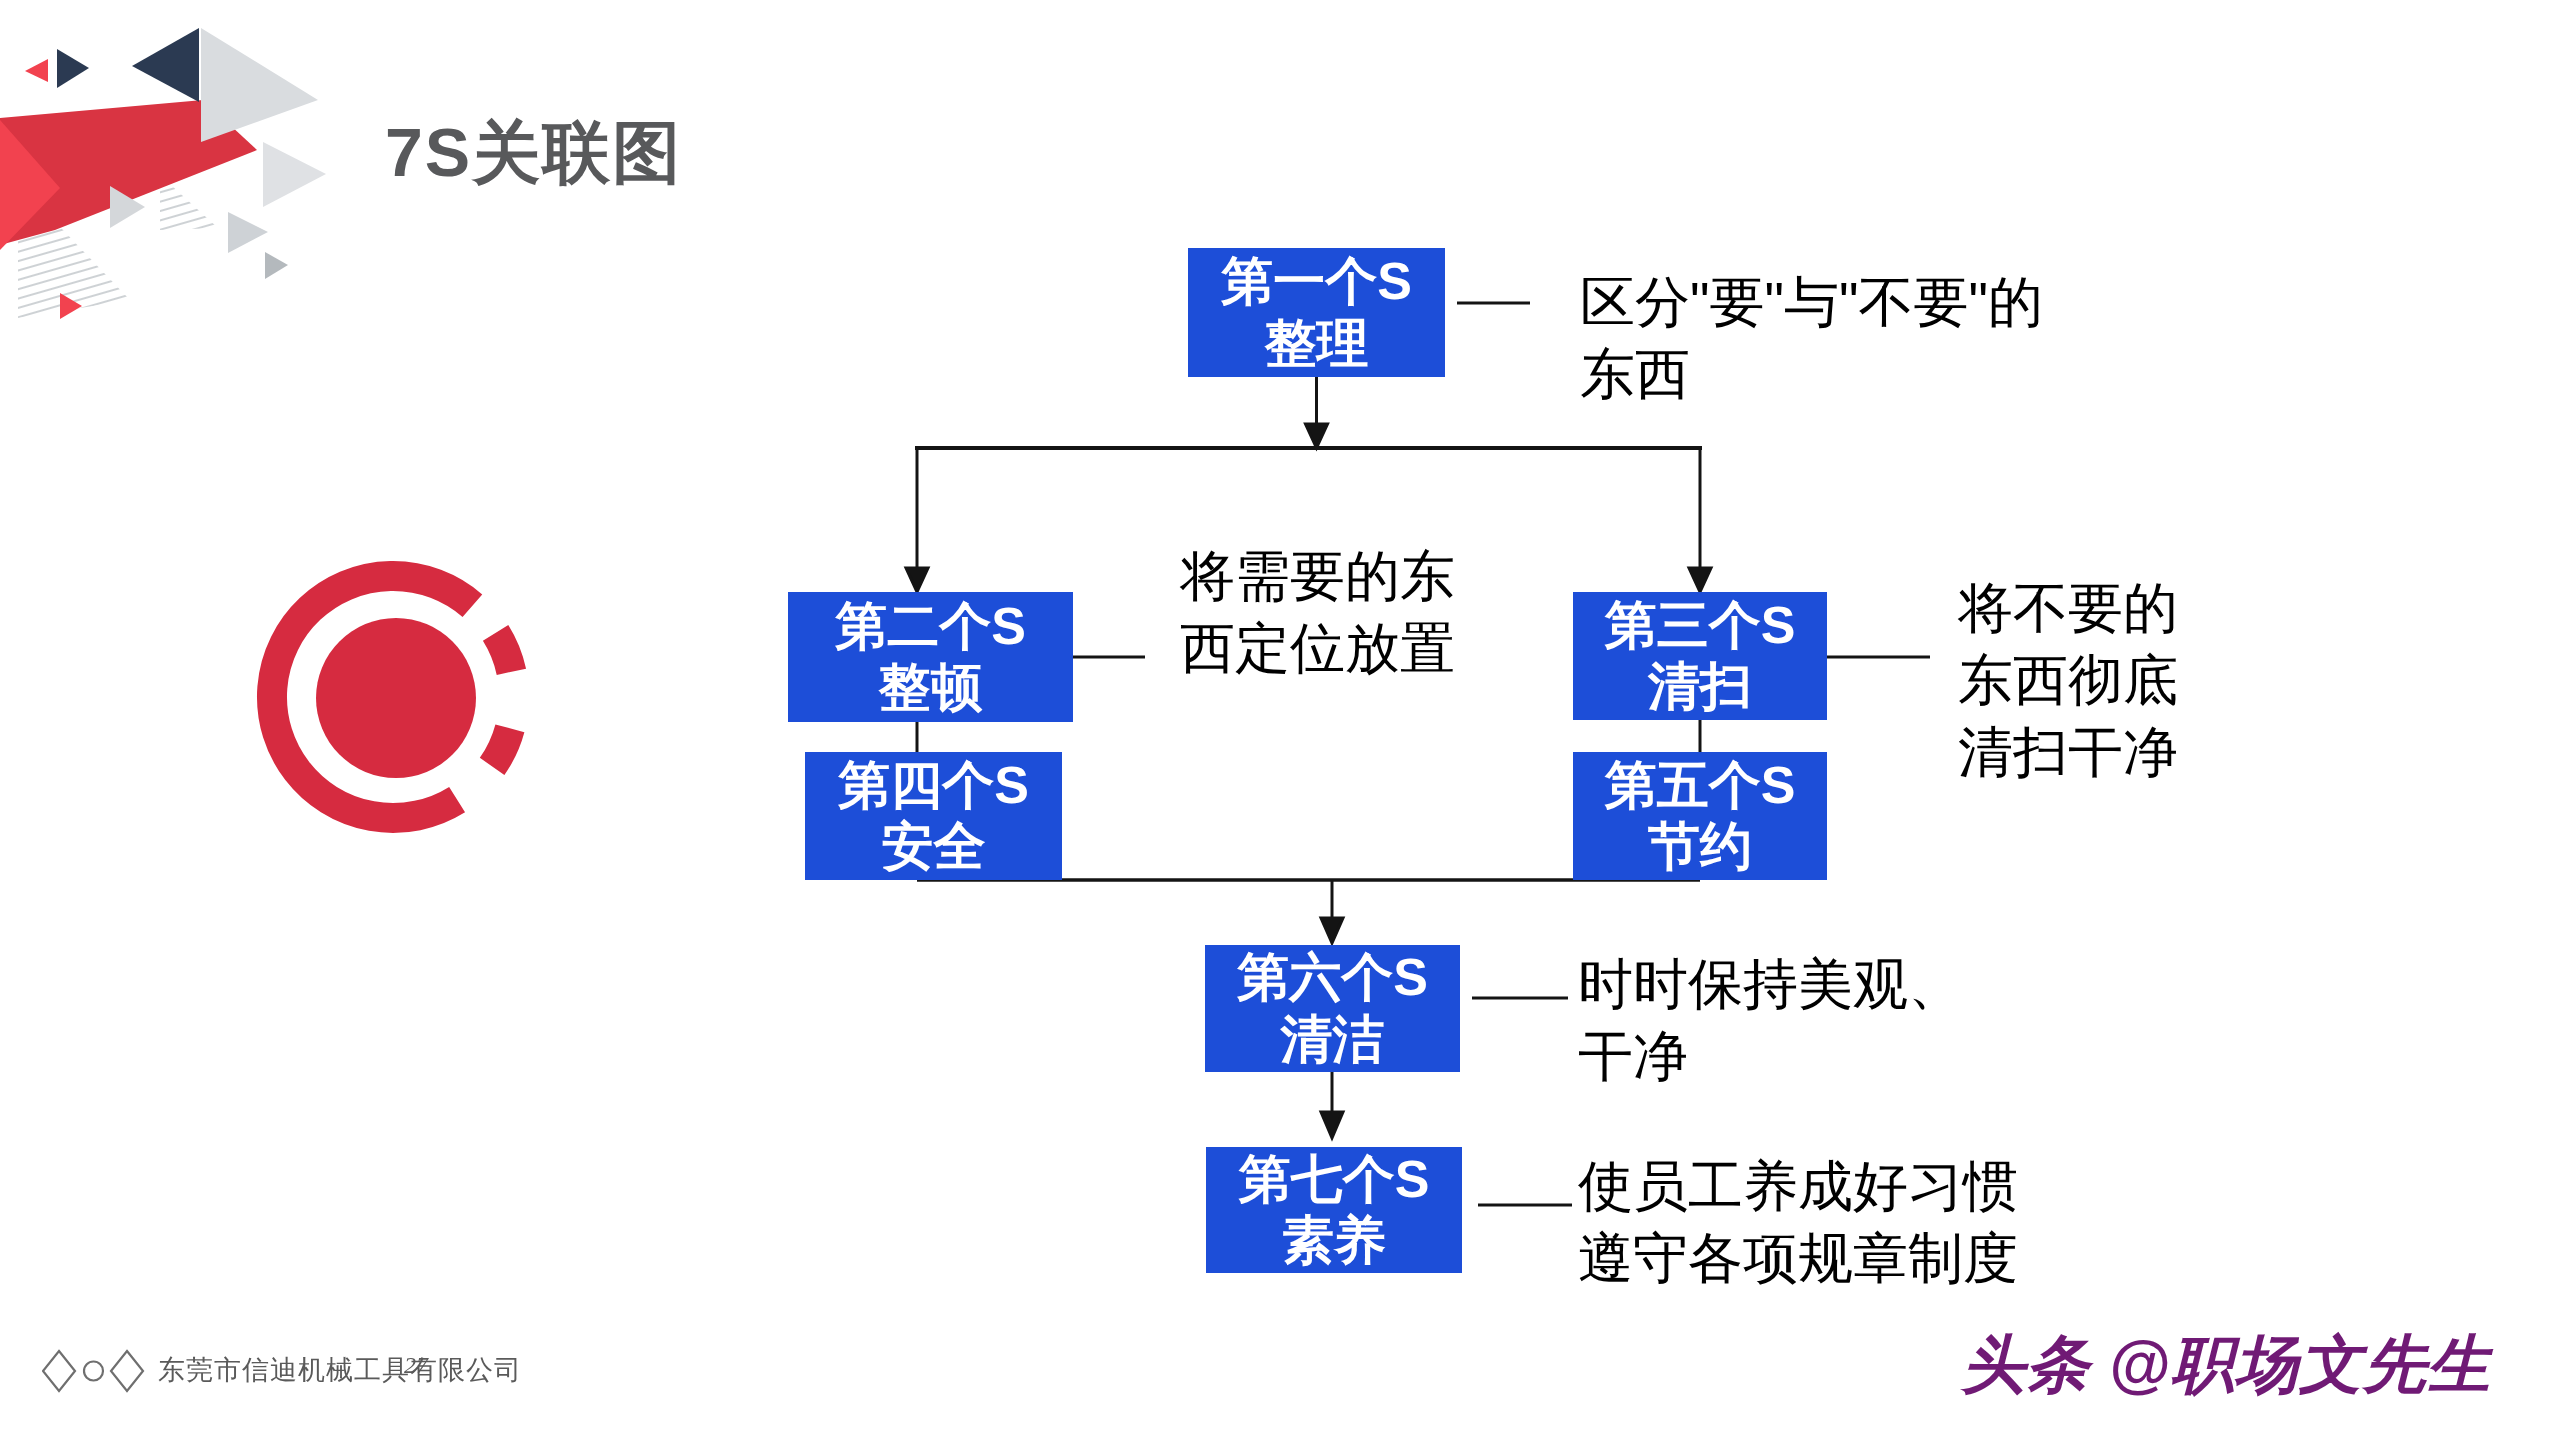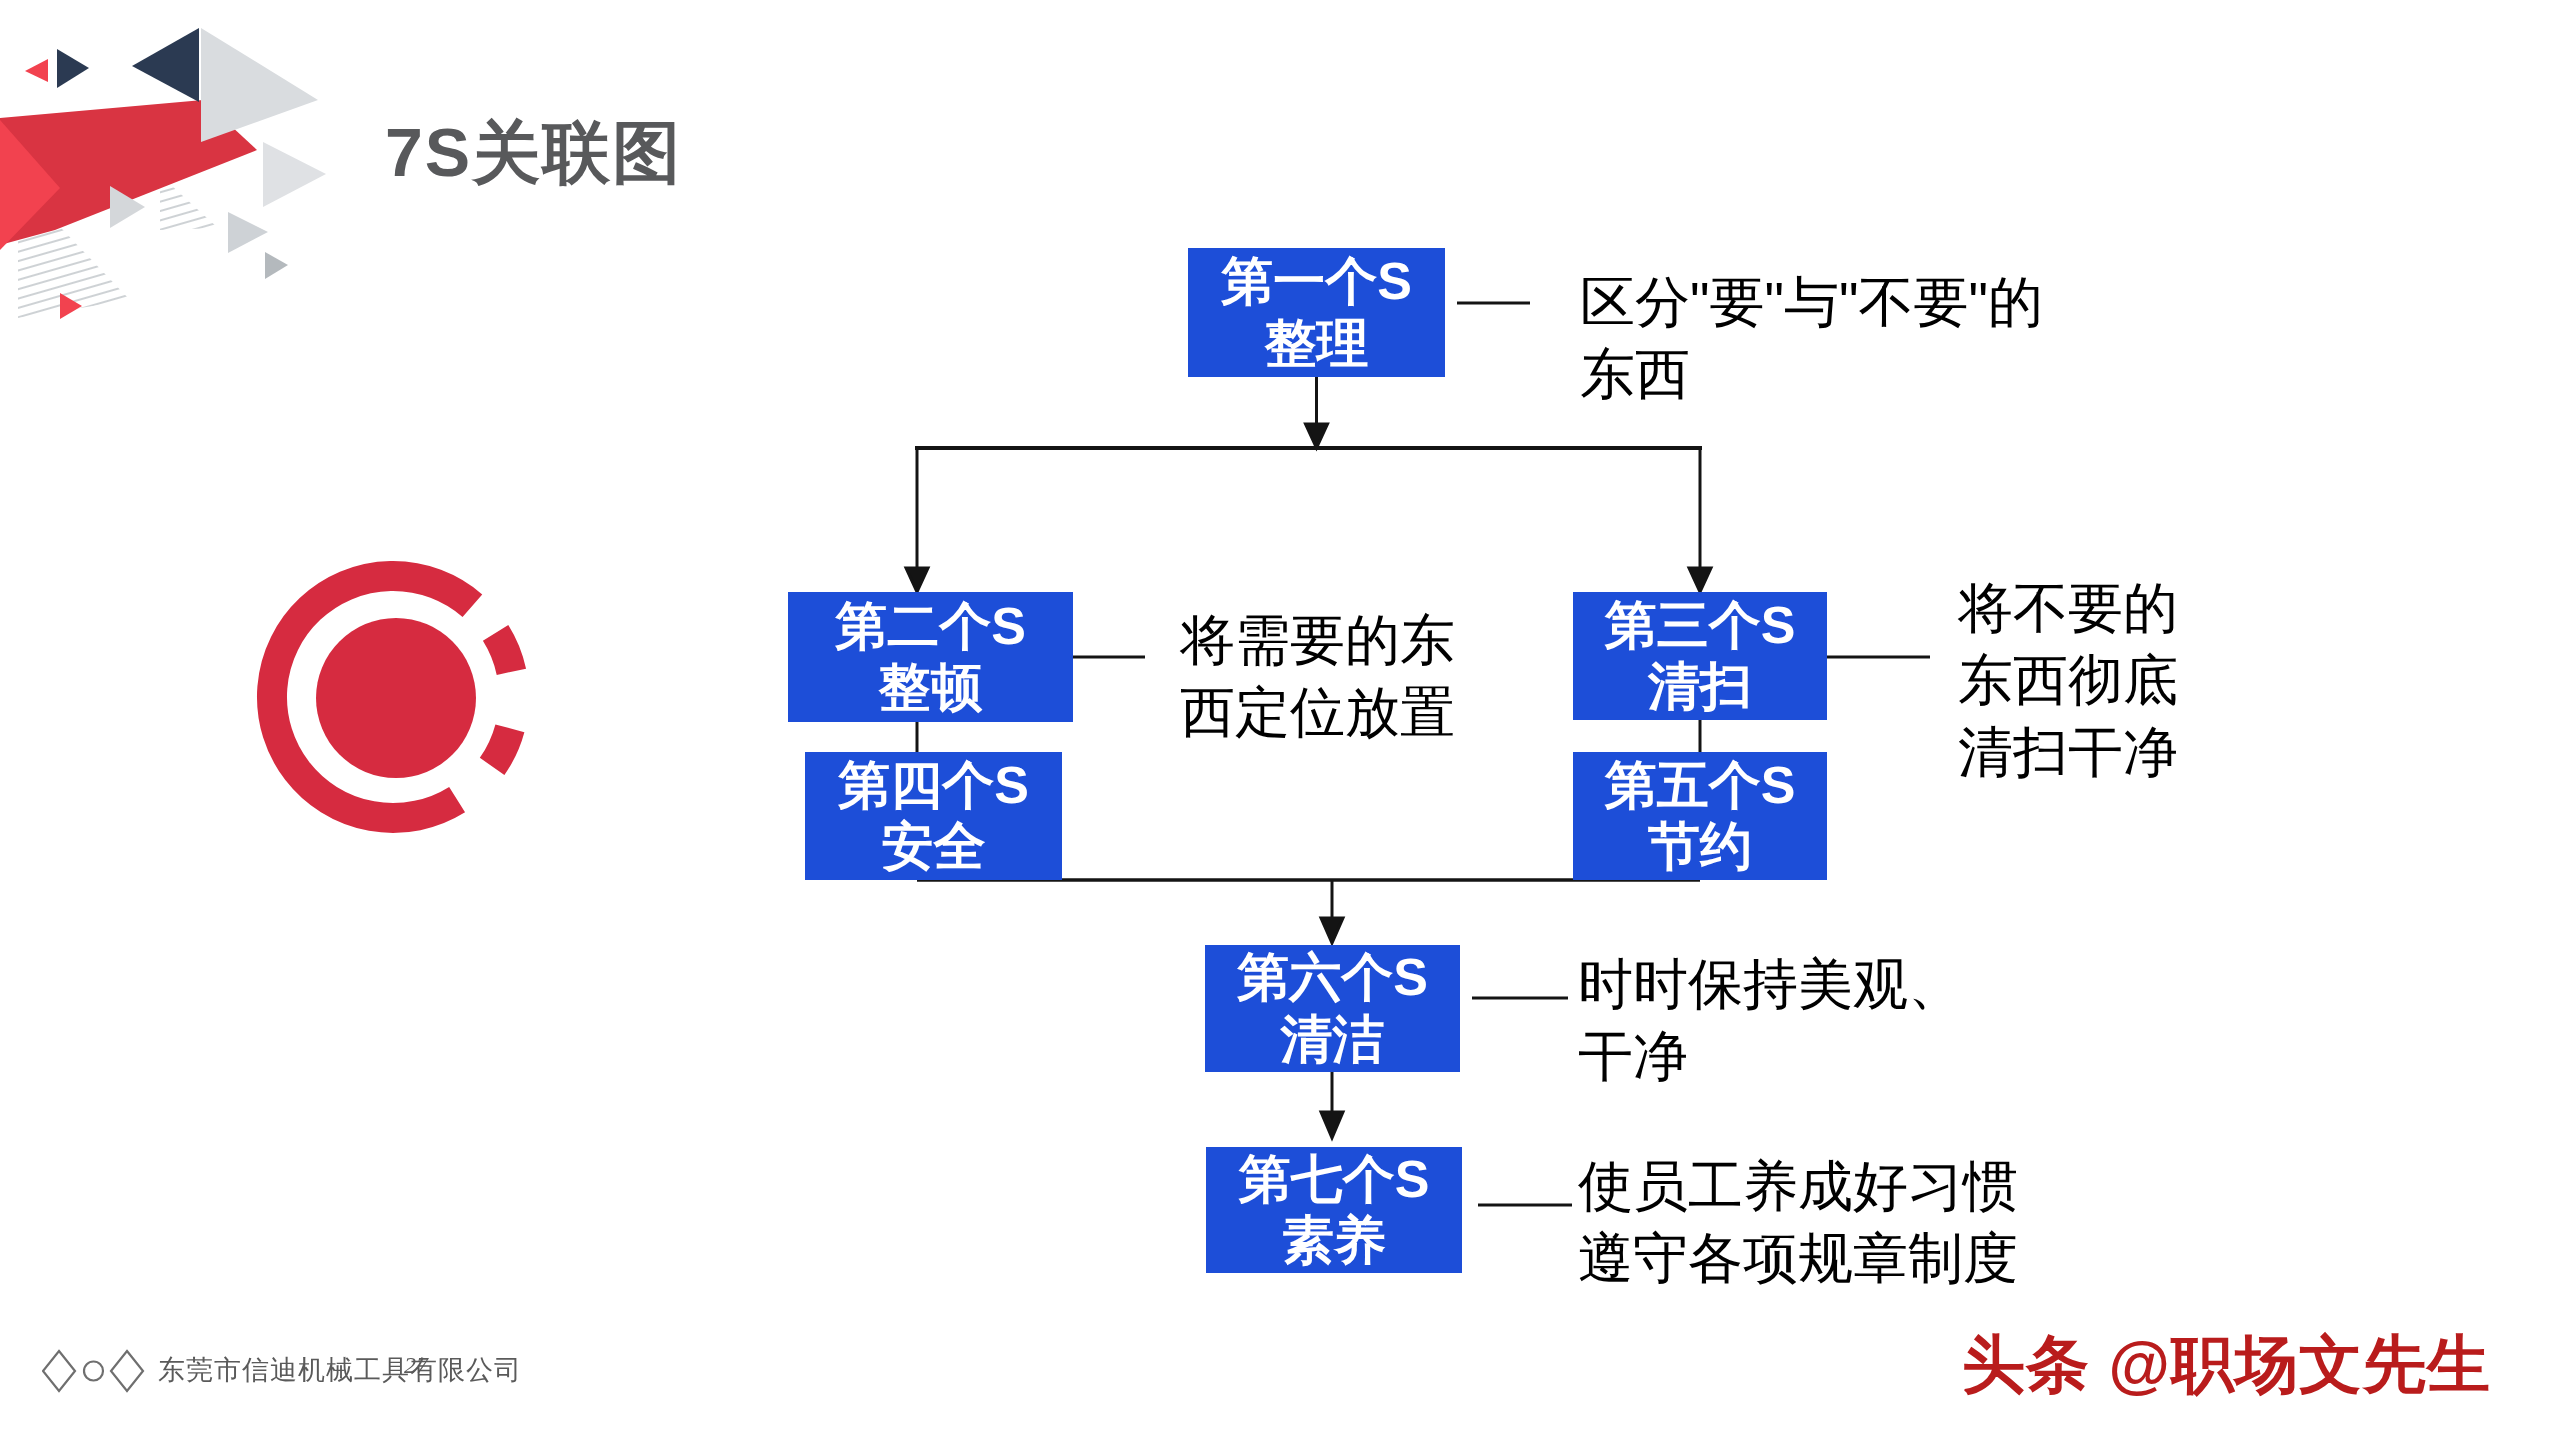--- a/index.html
+++ b/index.html
@@ -10,21 +10,21 @@
   .node-box{background:#1d4ed8;color:#ffffff;display:flex;flex-direction:column;
             align-items:center;justify-content:center;font-weight:bold;font-size:52px;
             line-height:1.18;text-align:center;z-index:2;}
   .desc{color:#000000;font-size:55px;line-height:72px;font-weight:400;z-index:2;}
   .lines-layer{left:0;top:0;z-index:1;}
   .deco-layer{left:0;top:0;z-index:0;}
   .logo-layer{left:253px;top:556px;z-index:0;}
   .footer-company{left:158px;top:1352px;font-size:27px;color:#5a5a5a;letter-spacing:1px;}
   .footer-page{left:404px;top:1352px;font-size:24px;color:#5a5a5a;
                font-family:"Liberation Serif","DejaVu Serif",serif;font-style:italic;}
-  .watermark{left:1962px;top:1322px;font-size:63px;font-weight:bold;color:#b91c1c;letter-spacing:1px;}
+  .watermark{left:1962px;top:1322px;font-size:63px;font-weight:bold;color:#701a75;letter-spacing:1px;font-style:italic;}
   svg line,svg path{shape-rendering:geometricPrecision;}
 </style>
 </head>
 <body>
 
 <div class="slide">
 
   <svg class="abs deco-layer" width="340" height="340" viewBox="0 0 340 340">
     <defs>
       <pattern id="hatch" width="9" height="9" patternUnits="userSpaceOnUse" patternTransform="rotate(-16)">
@@ -107,21 +107,21 @@
   </div>
   <div class="abs node-box" style="left:1206px;top:1147px;width:256px;height:126px;">
     <div>第七个S</div>
     <div>素养</div>
   </div>
 
   <div class="abs desc" style="left:1580px;top:266px;">
     <div>区分"要"与"不要"的</div>
     <div>东西</div>
   </div>
-  <div class="abs desc" style="left:1180px;top:604px;">
+  <div class="abs desc" style="left:1180px;top:540px;">
     <div>将需要的东</div>
     <div>西定位放置</div>
   </div>
   <div class="abs desc" style="left:1958px;top:572px;">
     <div>将不要的</div>
     <div>东西彻底</div>
     <div>清扫干净</div>
   </div>
   <div class="abs desc" style="left:1578px;top:948px;">
     <div>时时保持美观、</div>

